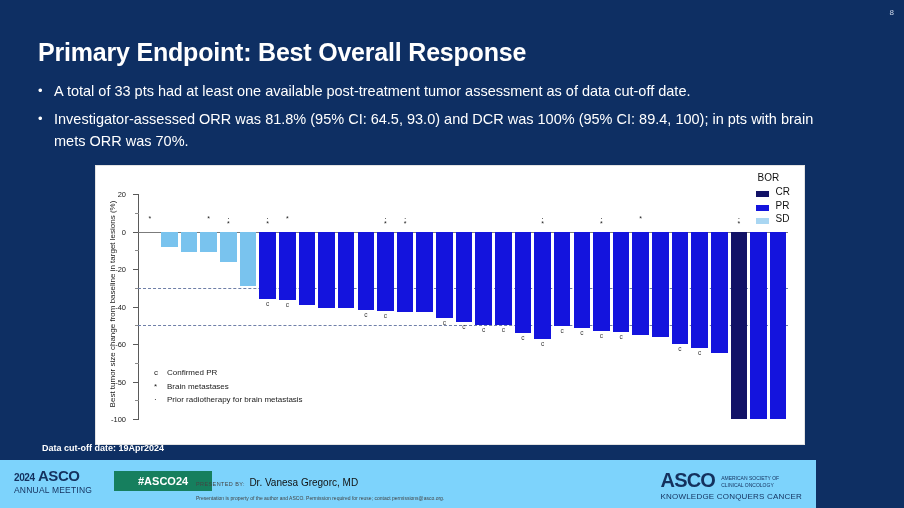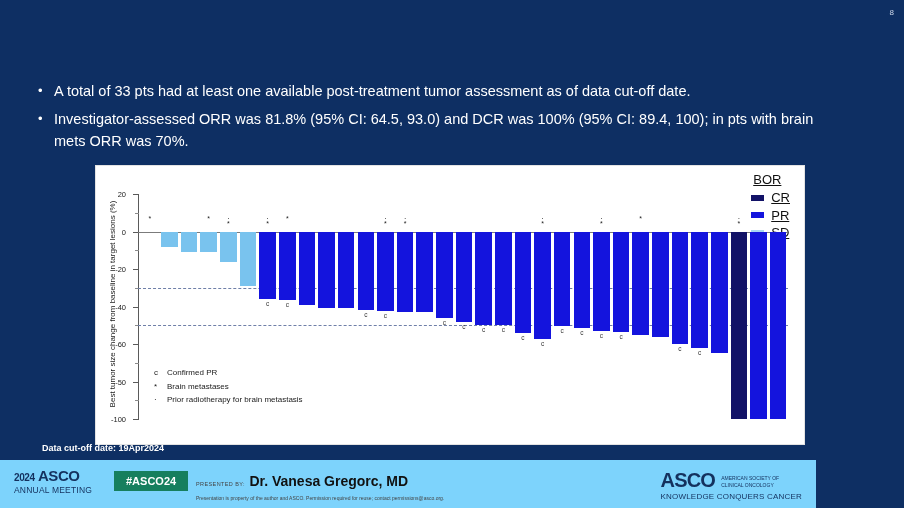--- a/index.html
+++ b/index.html
@@ -118,24 +118,24 @@
     color: #222; line-height: 5px;
   }
   .mark-bot {
     position: absolute; width: 100%;
     text-align: center; font-size: 6.5px;
     color: #333;
   }
   
   .bor-legend {
     position: absolute; right: 14px; top: 6px;
-    font-size: 13px; color: #111; text-decoration: underline;
+    font-size: 10px; color: #111;
   }
   .bor-legend .ttl { margin-bottom: 3px; padding-left: 2px; font-weight: normal; }
-  .bor-row { display: flex; align-items: center; margin-bottom: 2.5px; }
+  .bor-row { display: flex; align-items: flex-end; margin-bottom: 2.5px; }
   .swatch { width: 13px; height: 6px; margin-right: 7px; }
   .swatch.CR { background: #121267; }
   .swatch.PR { background: #1414dd; }
   .swatch.SD { background: #a9d6f2; }
   
   .plot-notes {
     position: absolute; left: 58px; top: 200px;
     font-size: 8px; color: #1a1a1a; line-height: 13.5px;
   }
   .pn-row { display: flex; }
@@ -154,45 +154,46 @@
     position: absolute; left: 14px; top: 10px;
     color: #14315e; line-height: 12px;
   }
   .asco-left .l1 { font-size: 15px; font-weight: bold; letter-spacing: -0.4px;}
   .asco-left .l1 .yr { font-size: 10px; font-weight: bold; }
   .asco-left .l2 { font-size: 8.5px; letter-spacing: 0.2px; }
   .hashtag {
     position: absolute; left: 114px; top: 11px;
     background: #167f5e; color: #ffffff;
     font-size: 11px; font-weight: bold;
-    padding: 4px 12px;
+    padding: 4px 24px;
   }
   .presented {
     position: absolute; left: 196px; top: 12px;
   }
   .presented .pres-lbl { font-size: 5.5px; color: #444; letter-spacing: .4px; }
-  .presented .pres-name { font-size: 14px; color: #111; font-weight: bold; }
+  .presented .pres-name { font-size: 10px; color: #111; }
   .presented .pres-note { font-size: 5px; color: #444; margin-top: 5px; }
   .asco-right {
     position: absolute; right: 14px; top: 10px;
     text-align: left; color: #14315e;
   }
   .ar-top { display: flex; align-items: flex-end; }
   .ar-logo { font-size: 20px; font-weight: bold; letter-spacing: -0.8px; line-height: 20px;}
   .ar-sub { font-size: 5px; line-height: 6.5px; margin-left: 6px; margin-bottom: 2px; }
   .ar-tag { font-size: 8px; letter-spacing: 0.2px; margin-top: 2px; }
 </style>
 </head>
 <body>
 
 <div class="slide">
 
   <div class="slide-number">8</div>
 
 
+  <div class="title">Primary Endpoint: Best Overall Response</div>
 
   <div class="bullets">
     <div class="bullet">
       <span class="dot">•</span>
       <span class="btext">A total of 33 pts had at least one available post-treatment tumor assessment as of data cut-off date.</span>
     </div>
     <div class="bullet">
       <span class="dot">•</span>
       <span class="btext">Investigator-assessed ORR was 81.8% (95% CI: 64.5, 93.0) and DCR was 100% (95% CI: 89.4, 100); in pts with brain mets ORR was 70%.</span>
     </div>

